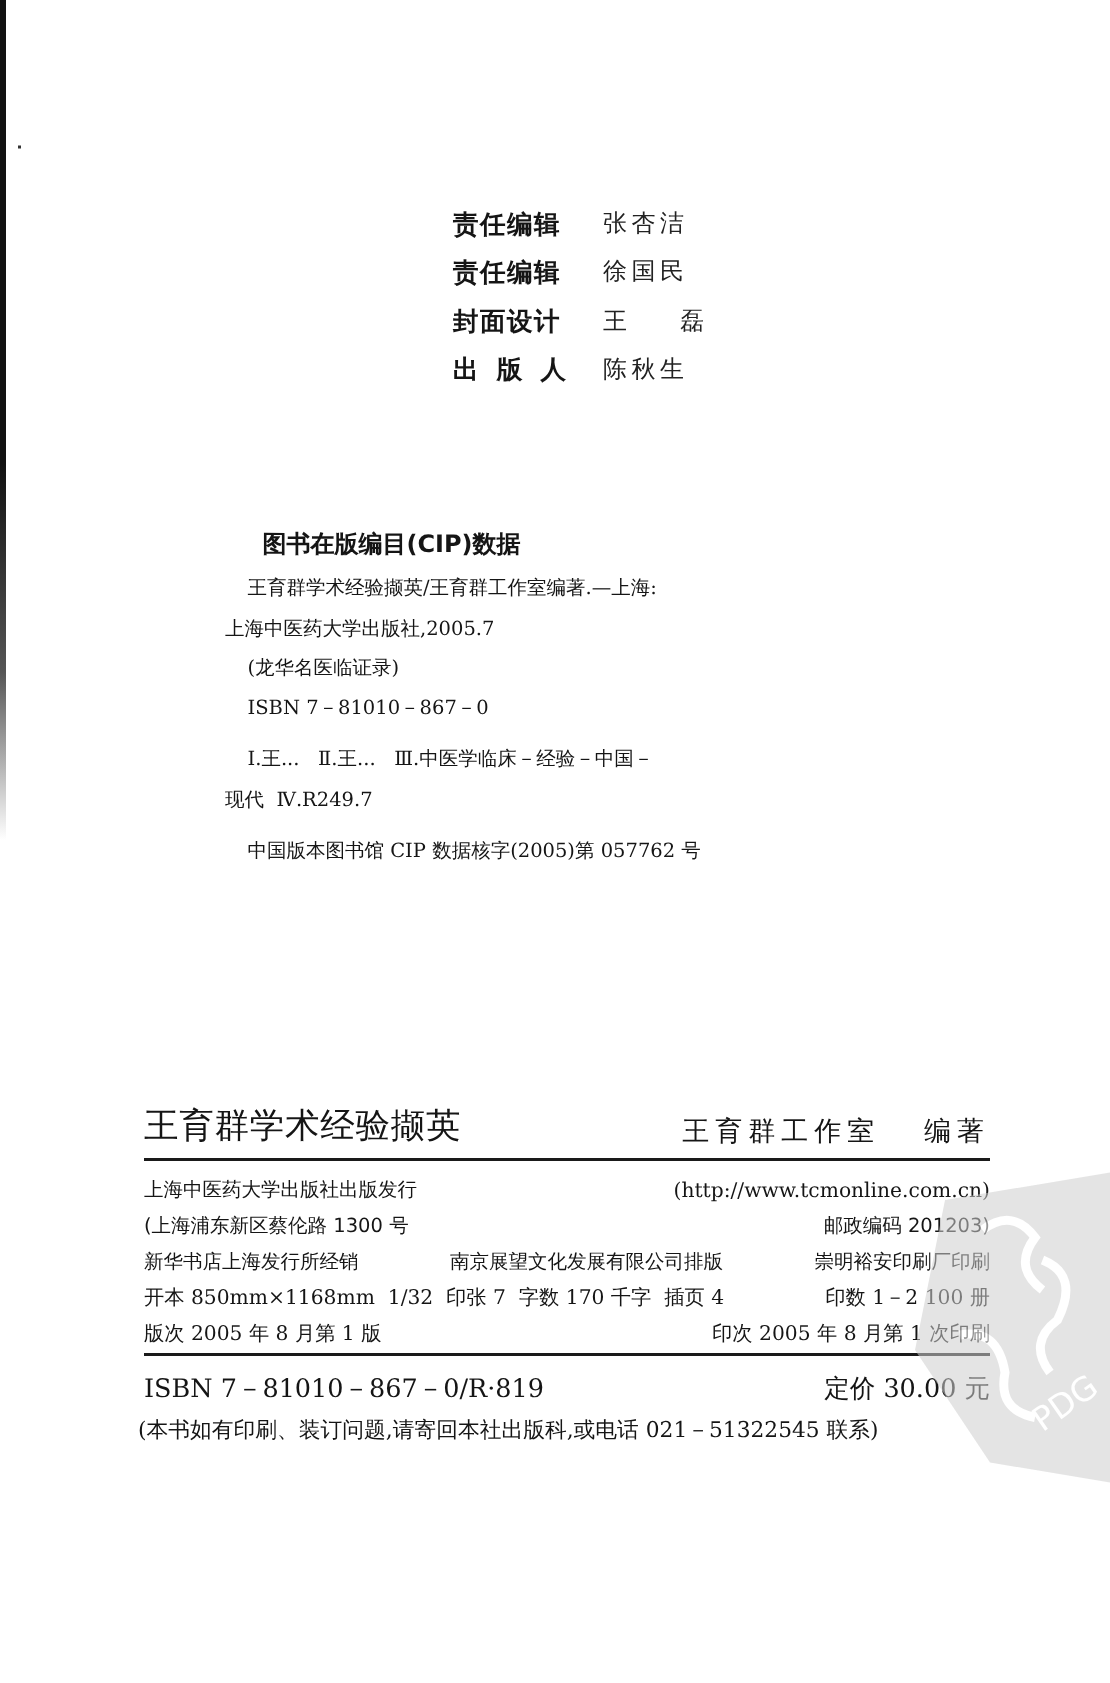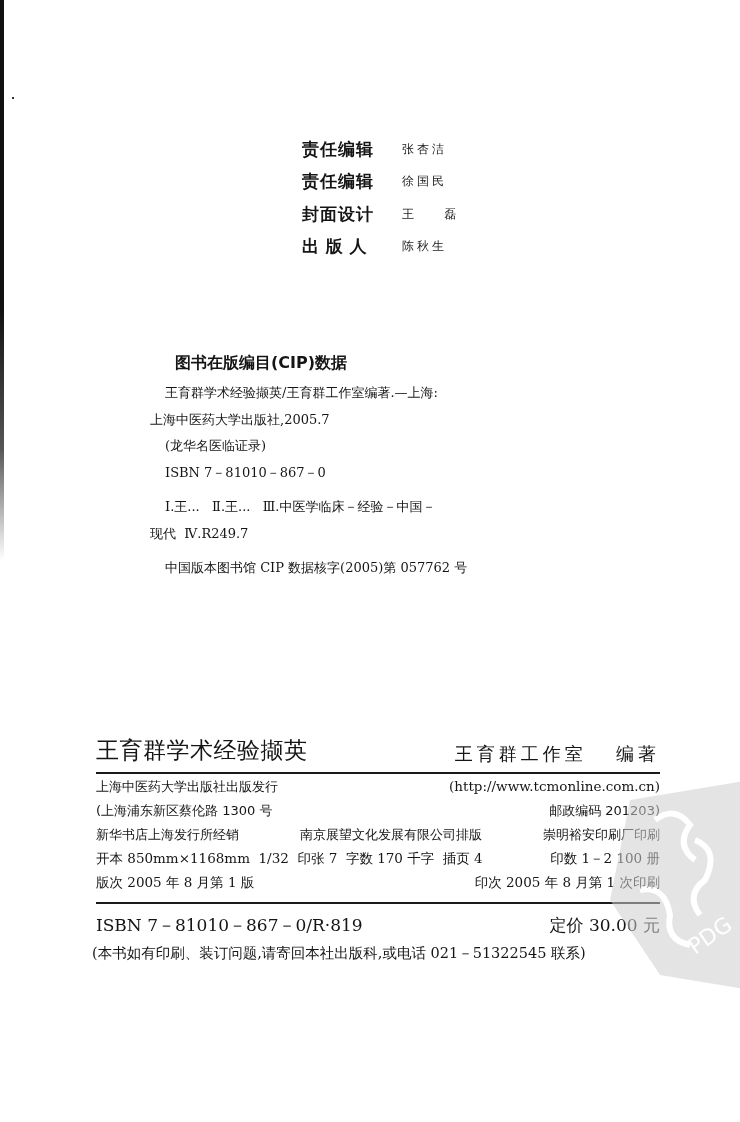--- a/index.html
+++ b/index.html
@@ -36,28 +36,28 @@
       left: 302px;
       top: 133px;
     }
     .credit-row {
       display: flex;
       height: 32.5px;
       align-items: center;
     }
     .credit-role {
       width: 100px;
-      font-family: Liberation Sans, sans-serif;
+      font-family: Liberation Mono, monospace;
       font-weight: bold;
       font-size: 17px;
       letter-spacing: 1px;
       white-space: pre;
     }
     .credit-name {
-      font-size: 12px;
+      font-size: 16px;
       letter-spacing: 3px;
       white-space: pre;
       color: #222;
     }
 
     
     .cip-title {
       position: absolute;
       left: 175px;
       top: 353px;
@@ -105,21 +105,21 @@
     .rule {
       height: 2px;
       background: #1a1a1a;
       margin-top: 6px;
     }
     .info-row {
       display: flex;
       justify-content: space-between;
       font-size: 13.5px;
       height: 24px;
-      align-items: flex-start;
+      align-items: flex-end;
       white-space: pre;
     }
     .info-row.first { margin-top: 4px; }
     .info-row .sans {
       font-family: "DejaVu Sans", "Liberation Sans", sans-serif;
       font-size: 13px;
     }
     .isbn-row {
       display: flex;
       justify-content: space-between;

